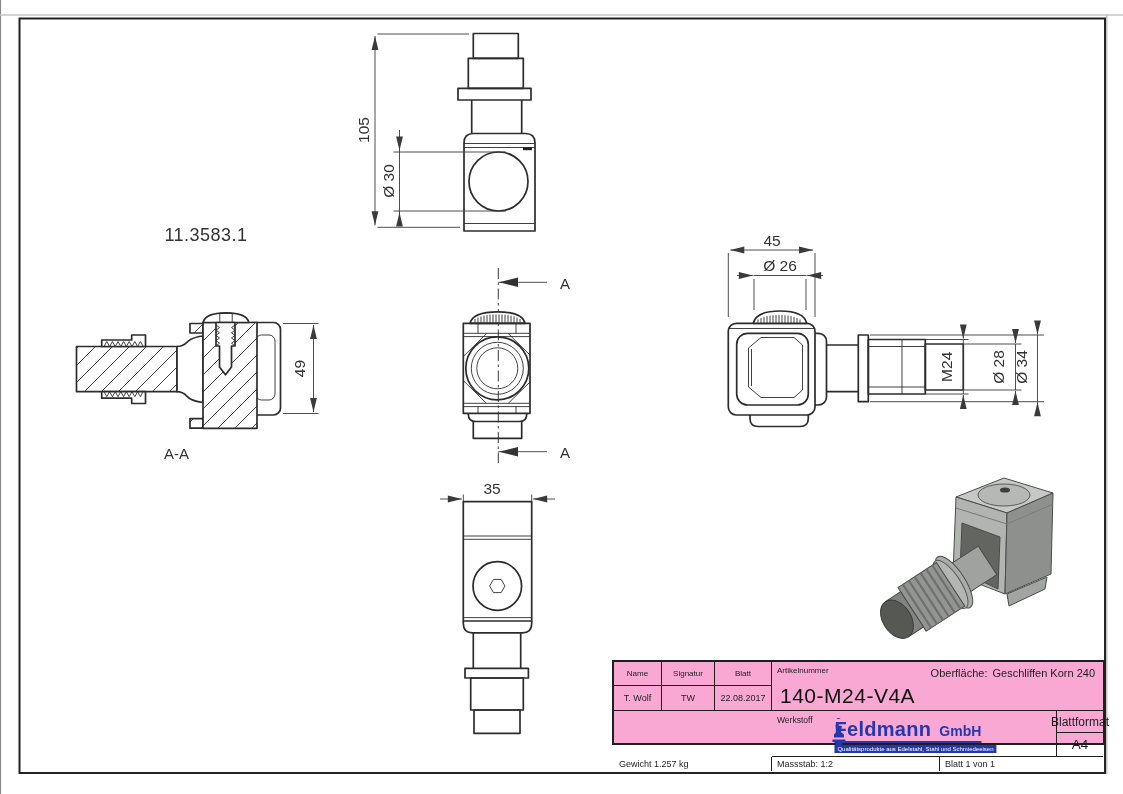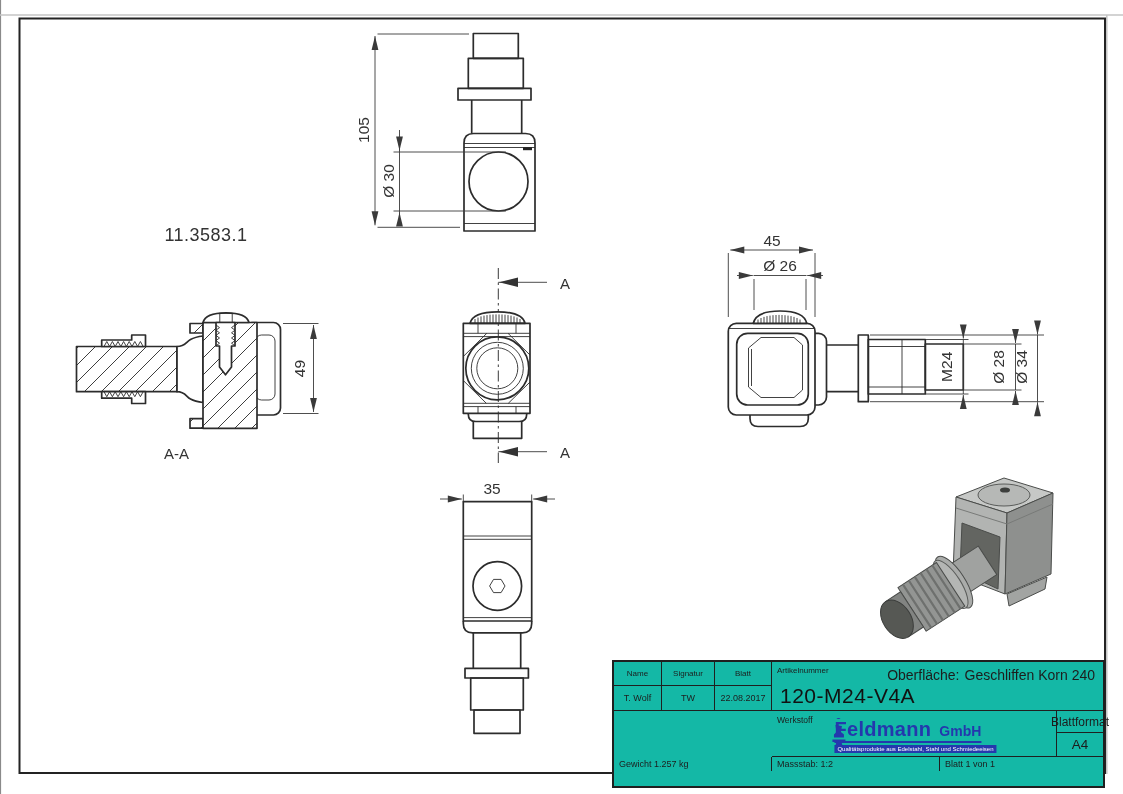--- a/index.html
+++ b/index.html
@@ -5,28 +5,28 @@
   html,body{margin:0;padding:0;background:#fff;}
   .page{position:relative;width:1123px;height:794px;background:#fff;overflow:hidden;
         font-family:"Liberation Sans","DejaVu Sans",sans-serif;}
   svg{position:absolute;left:0;top:0;}
   svg text{font-family:"Liberation Sans","DejaVu Sans",sans-serif;}
   .dim-text{font-size:15.5px;fill:#333;}
   .pn-text{font-size:18px;fill:#333;letter-spacing:.5px;}
   .sec-text{font-size:15px;fill:#333;}
 
   
-  #tb{position:absolute;left:612px;top:660px;width:493px;height:128px;
-      border:2px solid #1f1f1f;box-sizing:border-box;color:#1d1d1d;background:#14b8a6;text-decoration:underline;}
+  #tb{position:absolute;left:612px;top:660px;width:493px;height:85px;
+      border:2px solid #1f1f1f;box-sizing:border-box;color:#1d1d1d;background:#f9a8d4;text-decoration:underline;}
   #tb .cell{position:absolute;box-sizing:border-box;border:0 solid #1f1f1f;}
   .lab{font-size:8px;display:flex;align-items:center;justify-content:center;}
   .val{font-size:9px;display:flex;align-items:center;justify-content:center;}
   .lrow{font-size:9px;display:flex;align-items:center;padding-left:5px;}
   .artikel-label{position:absolute;left:5px;top:4px;font-size:8px;}
-  .oberfl{position:absolute;right:8px;top:5px;font-size:14px;white-space:nowrap;}
+  .oberfl{position:absolute;right:8px;top:5px;font-size:11px;white-space:nowrap;}
   .oberfl span{margin-left:5px;}
   .artikel-big{position:absolute;left:8px;bottom:2px;font-size:21px;letter-spacing:.5px;color:#111;}
   .wk-label{position:absolute;left:5px;top:5px;font-size:8.5px;}
   .wk-val{position:absolute;left:5px;top:28px;font-size:9px;white-space:nowrap;}
   .hs-label{position:absolute;left:5px;top:4px;font-size:8.5px;}
   .bf-label{font-size:12px;}
   .bf-val{font-size:13.5px;}
   
   .logo{position:absolute;left:50%;top:7px;transform:translateX(-50%);display:flex;align-items:flex-start;}
   .logo-right{margin-left:3px;}
@@ -213,21 +213,21 @@
   <div class="cell lab" style="left:48px;top:0;width:53px;height:24px;border-right-width:1.5px;border-bottom-width:1.5px;">Signatur</div>
   <div class="cell lab" style="left:101px;top:0;width:57px;height:24px;border-right-width:1.5px;border-bottom-width:1.5px;">Blatt</div>
 
   <div class="cell val" style="left:0;top:24px;width:48px;height:25px;border-right-width:1.5px;border-bottom-width:1.5px;">T. Wolf</div>
   <div class="cell val" style="left:48px;top:24px;width:53px;height:25px;border-right-width:1.5px;border-bottom-width:1.5px;">TW</div>
   <div class="cell val" style="left:101px;top:24px;width:57px;height:25px;border-right-width:1.5px;border-bottom-width:1.5px;">22.08.2017</div>
 
   <div class="cell" style="left:158px;top:0;width:331px;height:49px;border-bottom-width:1.5px;">
     <span class="artikel-label">Artikelnummer</span>
     <span class="oberfl"><span>Oberfläche:</span><span>Geschliffen Korn 240</span></span>
-    <span class="artikel-big">120-M24-V4A</span>
+    <span class="artikel-big">140-M24-V4A</span>
   </div>
 
 
   <div class="cell" style="left:158px;top:49px;width:285px;height:46px;border-right-width:1.5px;border-bottom-width:1.5px;">
     <span class="hs-label">Werkstoff</span>
     <div class="logo">
       <svg class="logo-icon" width="15" height="30" viewBox="0 0 15 30">
         <path fill="#2438ad" d="M7,1 a2.6,2.6 0 1,1 0.1,0 Z M4,7 l6.5,1 l-1,6 l3,2.5 l0,3 l-10,0 l0,-3 l2.5,-2.5 Z M1,21.5 h13 v2.5 h-4 l1,3.5 h-7 l1,-3.5 h-4 Z"></path>
       </svg>
       <div class="logo-right">

